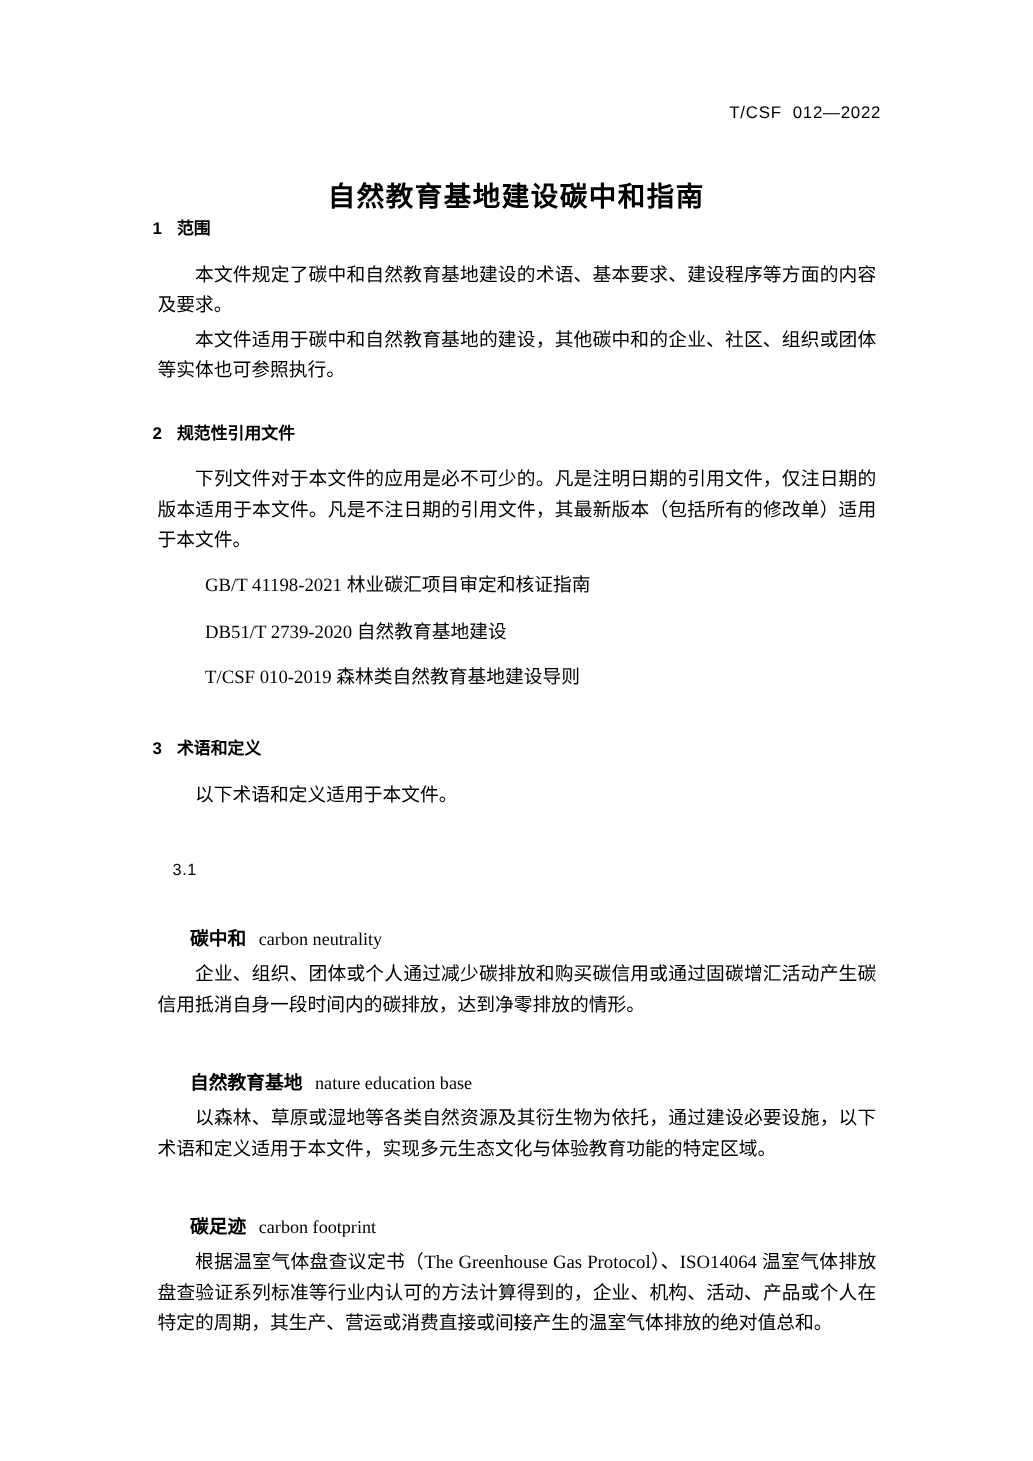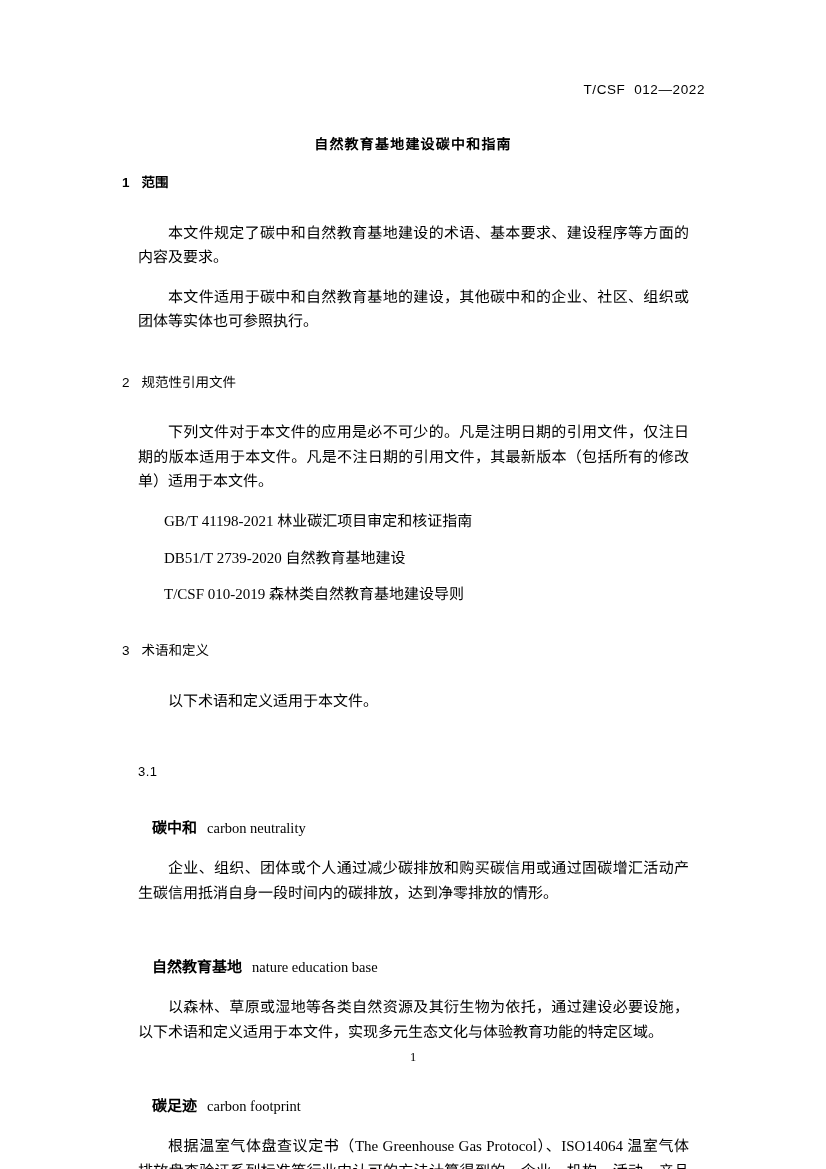--- a/index.html
+++ b/index.html
@@ -41,44 +41,44 @@
 
   
   .doc-title {
     position: absolute;
     top: 120px;
     left: 0;
     width: 826px;
     text-align: center;
     font-family: "Liberation Sans", "DejaVu Sans", sans-serif;
     font-weight: bold;
-    font-size: 14px;
+    font-size: 22px;
     letter-spacing: 1.2px;
   }
 
   
   .content {
     position: absolute;
     top: 168px;
     left: 122px;
     width: 583px;
   }
 
   h2.clause {
     margin: 0;
     font-family: "Liberation Sans", "DejaVu Sans", sans-serif;
     font-size: 13.5px;
-    font-weight: normal;
+    font-weight: bold;
     line-height: 1.6;
   }
   h2.clause.bold { font-weight: bold; }
   h2.clause .num { margin-right: 12px; }
 
   p.body-text {
-    margin: 16px;
+    margin: 4px;
     font-size: 15px;
     line-height: 1.62;
     text-align: justify;
     text-justify: inter-ideograph;
     text-indent: 2em;
   }
 
   p.ref-item {
     margin: 12px;
     font-size: 15px;

